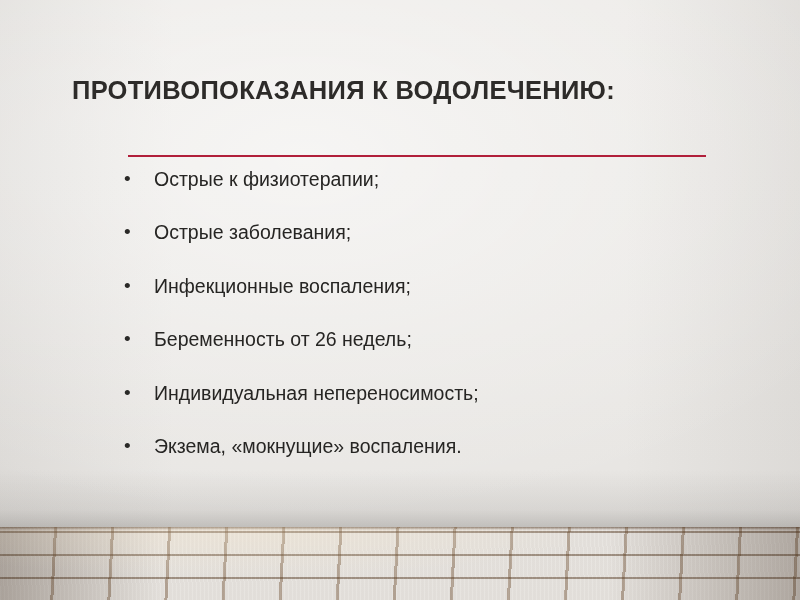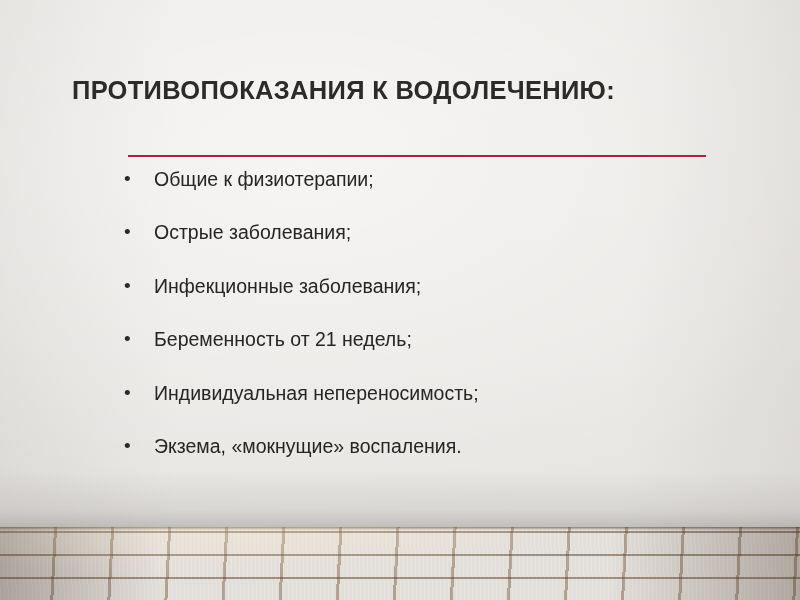--- a/index.html
+++ b/index.html
@@ -155,33 +155,33 @@
 <div class="slide">
   <div class="wall-shade"></div>
   <div class="wall-bottom-shadow"></div>
 
   <div class="title">ПРОТИВОПОКАЗАНИЯ К ВОДОЛЕЧЕНИЮ:</div>
   <div class="title-rule"></div>
 
   <ul class="bullets">
     <li class="bullet">
       <span class="dot">•</span>
-      <span class="btext">Общие к физиотерапии;</span>
+      <span class="btext">Острые к физиотерапии;</span>
     </li>
     <li class="bullet">
       <span class="dot">•</span>
       <span class="btext">Острые заболевания;</span>
     </li>
     <li class="bullet">
       <span class="dot">•</span>
-      <span class="btext">Инфекционные заболевания;</span>
+      <span class="btext">Инфекционные воспаления;</span>
     </li>
     <li class="bullet">
       <span class="dot">•</span>
-      <span class="btext">Беременность от 21 недель;</span>
+      <span class="btext">Беременность от 26 недель;</span>
     </li>
     <li class="bullet">
       <span class="dot">•</span>
       <span class="btext">Индивидуальная непереносимость;</span>
     </li>
     <li class="bullet">
       <span class="dot">•</span>
       <span class="btext">Экзема, «мокнущие» воспаления.</span>
     </li>
   </ul>

